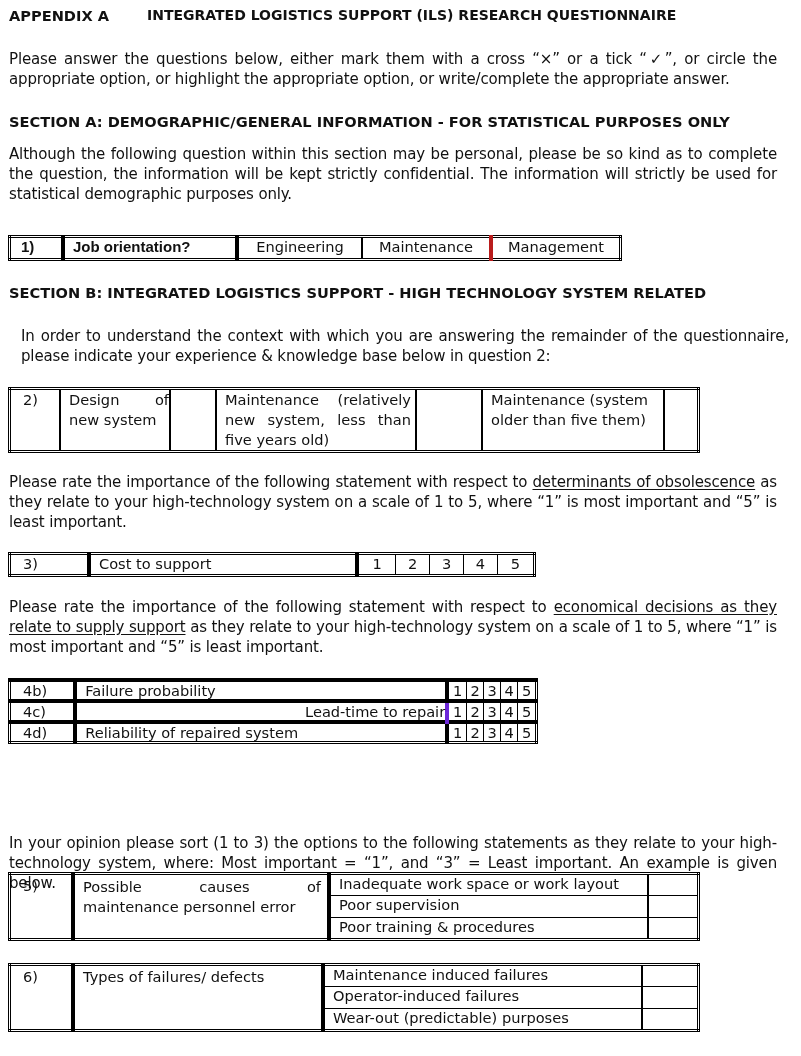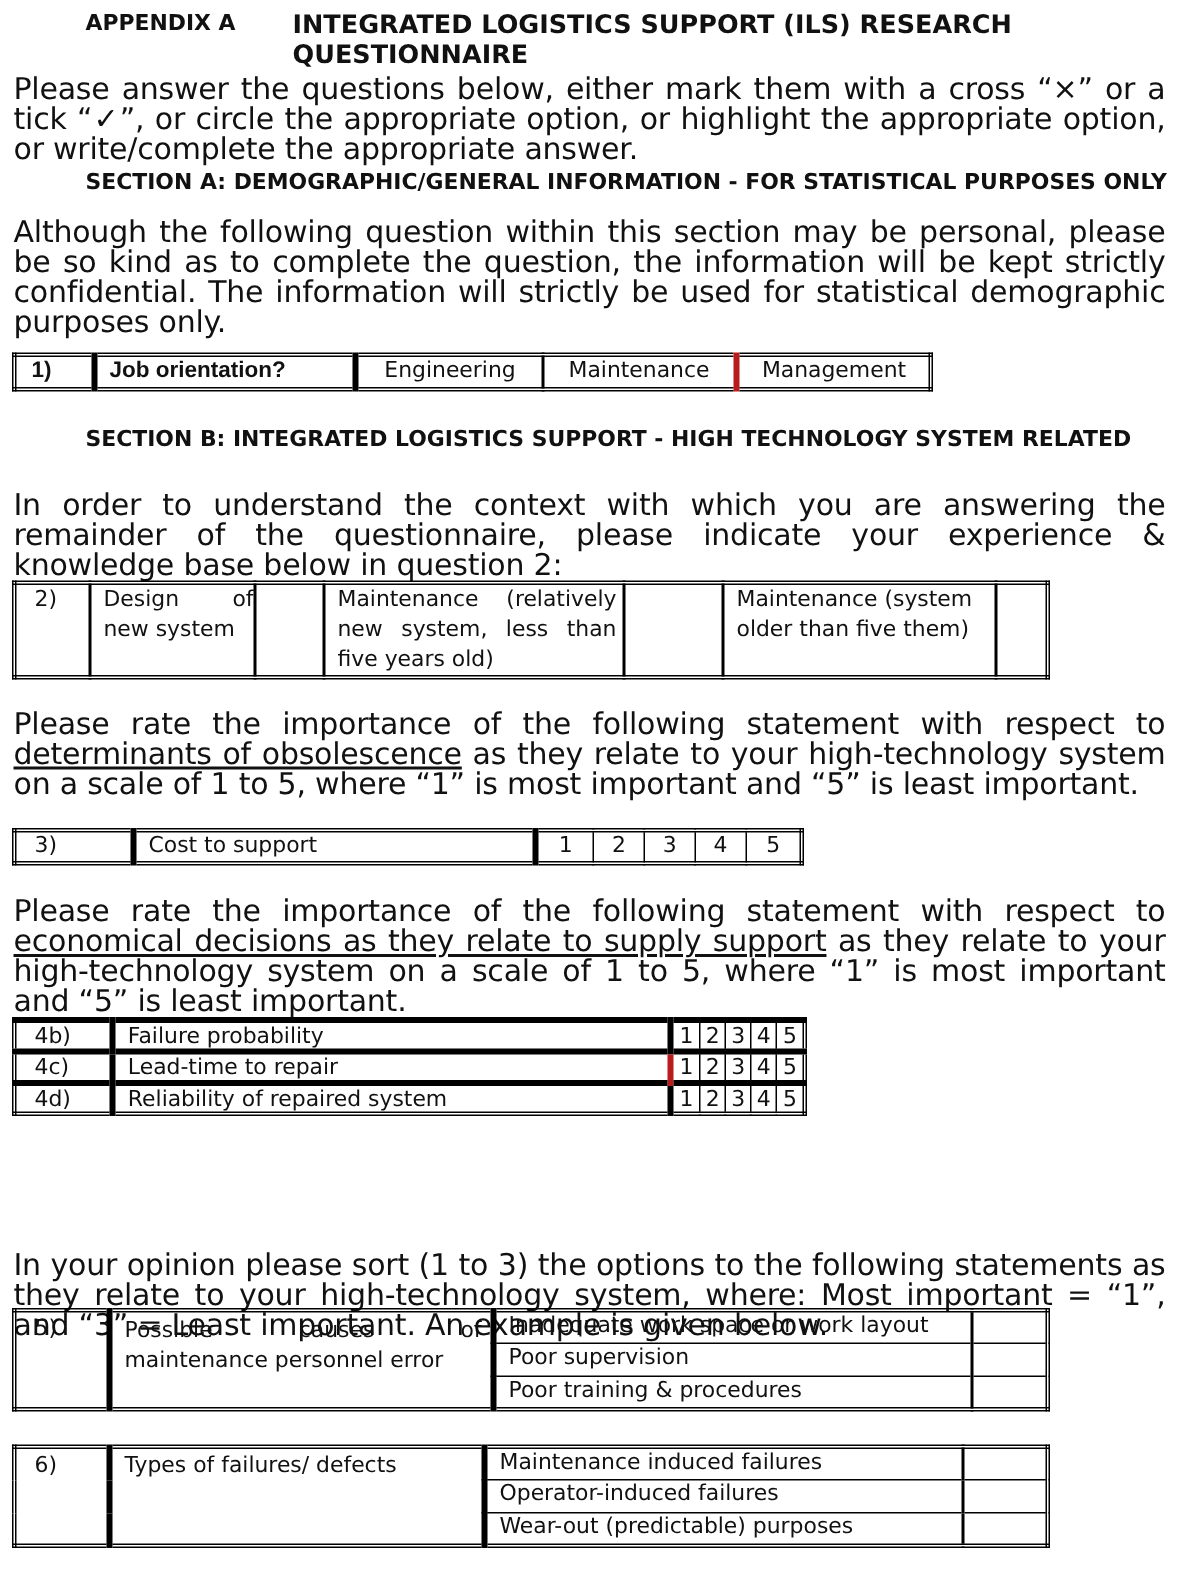--- a/index.html
+++ b/index.html
@@ -1,52 +1,52 @@
 <!DOCTYPE html>
 <html><head>
 <meta charset="utf-8">
 <style>
   html, body { margin:0; padding:0; background:#fff; }
   body { width:801px; height:1056px; position:relative; overflow:hidden;
          font-family:"DejaVu Sans", sans-serif; color:#111; font-size:14.5px; }
-  .abs { position:absolute;margin-left:48px; }
+  .abs { position:absolute; }
   .bold { font-weight:bold; }
-  .para { position:absolute; left:9px; width:768px; line-height:20px; text-align:justify; font-size:20px; letter-spacing:-0.15px; }
+  .para { position:absolute; left:9px; width:768px; line-height:20px; text-align:justify; font-size:15px; letter-spacing:-0.15px; }
   .u { text-decoration:underline; text-underline-offset:2px; }
   table { border-collapse:collapse; position:absolute; }
   td { padding:0 0 0 8px; vertical-align:top; font-size:14.6px; }
   .dbl { border:3px double #000; }
   .c { text-align:center; padding:0; }
   .arial { font-family:"Liberation Sans", sans-serif; font-weight:bold; font-size:15px; }
 </style>
 </head>
 <body>
 
 <div class="abs bold" style="left:9px;top:7px;font-size:14.6px;">APPENDIX A</div>
-<div class="abs bold" style="left:147px;top:7px;font-size:17px;">INTEGRATED LOGISTICS SUPPORT (ILS) RESEARCH QUESTIONNAIRE</div>
+<div class="abs bold" style="left:147px;top:7px;font-size:14px;">INTEGRATED LOGISTICS SUPPORT (ILS) RESEARCH QUESTIONNAIRE</div>
 
 <div class="para" style="top:49px;">Please answer the questions below, either mark them with a cross “×” or a tick “✓”, or circle the appropriate option, or highlight the appropriate option, or write/complete the appropriate answer.</div>
 
 <div class="abs bold" style="left:9px;top:113px;font-size:14.6px;">SECTION A: DEMOGRAPHIC/GENERAL INFORMATION - FOR STATISTICAL PURPOSES ONLY</div>
 <div class="para" style="top:144px;">Although the following question within this section may be personal, please be so kind as to complete the question, the information will be kept strictly confidential. The information will strictly be used for statistical demographic purposes only.</div>
 
 <table class="dbl" style="left:8px;top:235px;width:614px;height:26px;">
   <tbody>
       <tr style="height:22px;">
     <td class="arial" style="width:40px;padding-left:10px;border-right:4px solid #000;">1)</td>
     <td class="arial" style="width:162px;border-right:4px solid #000;">Job orientation?</td>
     <td class="c" style="width:122px;border-right:2px solid #000;">Engineering</td>
     <td class="c" style="width:126px;border-right:4px solid #b91c1c;margin-top:45px;">Maintenance</td>
     <td class="c">Management</td>
   </tr>
 </tbody>
   </table>
 
 <div class="abs bold" style="left:9px;top:284px;font-size:14.6px;">SECTION B: INTEGRATED LOGISTICS SUPPORT - HIGH TECHNOLOGY SYSTEM RELATED</div>
-<div class="para" style="top:326px;">In order to understand the context with which you are answering the remainder of the questionnaire, please indicate your experience &amp; knowledge base below in question 2:</div>
+<div class="para" style="top:326px;margin-left:12px;">In order to understand the context with which you are answering the remainder of the questionnaire, please indicate your experience &amp; knowledge base below in question 2:</div>
 
 <table class="dbl" style="left:8px;top:387px;width:692px;height:66px;">
   <tbody>
       <tr>
     <td style="width:36px;padding-left:12px;border-right:2px solid #000;line-height:20px;">2)</td>
     <td style="width:100px;border-right:2px solid #000;line-height:20px;text-align:justify;">Design of new system</td>
     <td style="width:36px;border-right:2px solid #000;"></td>
     <td style="width:186px;border-right:2px solid #000;line-height:20px;text-align:justify;padding-right:4px;">Maintenance (relatively new system, less than five years old)</td>
     <td style="width:56px;border-right:2px solid #000;"></td>
     <td style="width:172px;border-right:2px solid #000;line-height:20px;">Maintenance (system older than five them)</td>
@@ -83,21 +83,21 @@
     <td style="padding-left:12px;border-right:4px solid #000;">4b)</td>
     <td style="border-right:4px solid #000;margin-top:36px;">Failure probability</td>
     <td class="c" style="border-right:1px solid #000;">1</td>
     <td class="c" style="border-right:1px solid #000;">2</td>
     <td class="c" style="border-right:1px solid #000;">3</td>
     <td class="c" style="border-right:1px solid #000;">4</td>
     <td class="c">5</td>
   </tr>
   <tr style="height:19px;border-bottom:4px solid #000;">
     <td style="padding-left:12px;border-right:4px solid #000;">4c)</td>
-    <td style="border-right:4px solid #b91c1c;">Lead-time to repair</td>
+    <td style="border-right:4px solid #6d28d9;text-align:right;">Lead-time to repair</td>
     <td class="c" style="border-right:1px solid #000;">1</td>
     <td class="c" style="border-right:1px solid #000;">2</td>
     <td class="c" style="border-right:1px solid #000;">3</td>
     <td class="c" style="border-right:1px solid #000;">4</td>
     <td class="c">5</td>
   </tr>
   <tr style="height:19px;">
     <td style="padding-left:12px;border-right:4px solid #000;">4d)</td>
     <td style="border-right:4px solid #000;">Reliability of repaired system</td>
     <td class="c" style="border-right:1px solid #000;">1</td>

